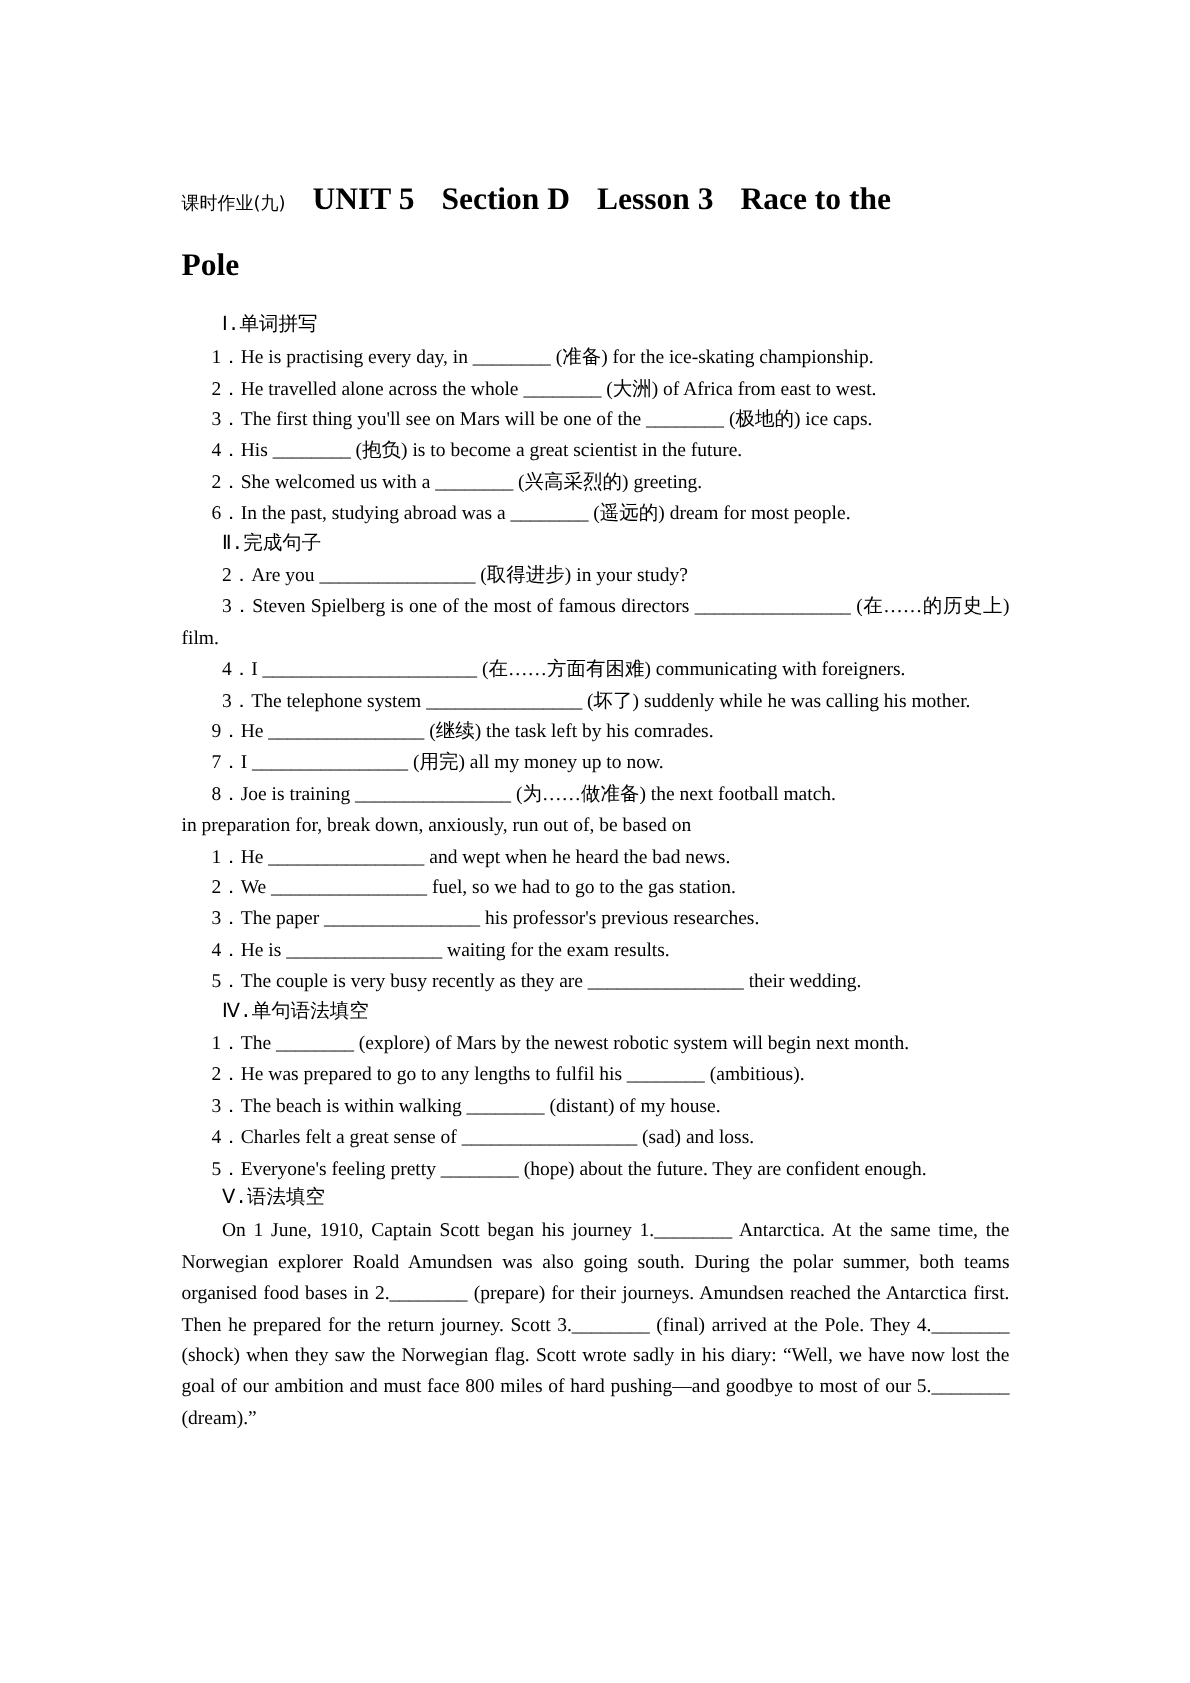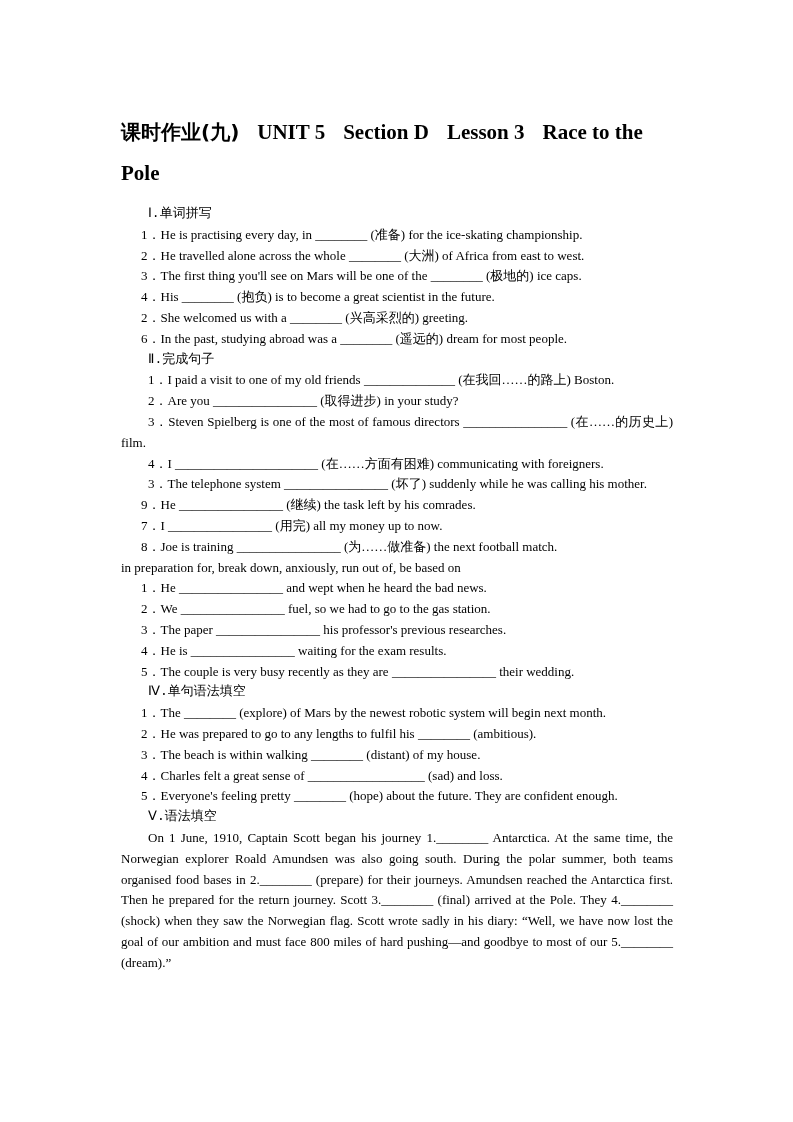--- a/index.html
+++ b/index.html
@@ -1,20 +1,20 @@
 <!DOCTYPE html>
 <html><head>
 <meta charset="utf-8">
 <style>
   html, body { margin: 0; padding: 0; background: #ffffff; }
   body { width: 793px; height: 1122px; position: relative; overflow: hidden;
          font-family: "Liberation Serif", "DejaVu Serif", serif; color: #000; }
   .page { position: absolute; left: 121px; top: 112px; width: 552px; }
   .title { font-size: 21px; line-height: 41px; margin: 0 0 10px 0; }
-  .title .cn { font-weight: bold; font-family: "DejaVu Sans", sans-serif; font-size: 20px; }
+  .title .cn { font-weight: normal; font-family: "DejaVu Sans", sans-serif; font-size: 12px; }
   .title b { font-weight: bold; }
   .title .sp { display: inline-block; width: 18px; }
   .line { font-size: 13px; line-height: 20.8px; white-space: nowrap; }
   .ind { padding-left: 27px; }
   .ind2 { padding-left: 20px; }
   .sec { font-size: 13px; line-height: 20.8px; padding-left: 27px; font-family: Liberation Mono, monospace; }
   .sec.s3 { padding-left: 27px; }
   .para { font-size: 13px; line-height: 20.8px; text-align: justify; text-indent: 27px; white-space: normal; }
 </style>
 </head>
@@ -29,21 +29,20 @@
 
   <div class="sec">Ⅰ.单词拼写</div>
   <div class="line ind2">1．He is practising every day, in ________ (准备) for the ice-skating championship.</div>
   <div class="line ind2">2．He travelled alone across the whole ________ (大洲) of Africa from east to west.</div>
   <div class="line ind2">3．The first thing you'll see on Mars will be one of the ________ (极地的) ice caps.</div>
   <div class="line ind2">4．His ________ (抱负) is to become a great scientist in the future.</div>
   <div class="line ind2">2．She welcomed us with a ________ (兴高采烈的) greeting.</div>
   <div class="line ind2">6．In the past, studying abroad was a ________ (遥远的) dream for most people.</div>
 
   <div class="sec">Ⅱ.完成句子</div>
-  <div class="line ind">1．I paid a visit to one of my old friends ______________ (在我回……的路上) Boston.</div>
   <div class="line ind">2．Are you ________________ (取得进步) in your study?</div>
   <div class="para">3．Steven Spielberg is one of the most of famous directors ________________ (在……的历史上) film.</div>
   <div class="line ind">4．I ______________________ (在……方面有困难) communicating with foreigners.</div>
   <div class="para">3．The telephone system ________________ (坏了) suddenly while he was calling his mother.</div>
   <div class="line ind2">9．He ________________ (继续) the task left by his comrades.</div>
   <div class="line ind2">7．I ________________ (用完) all my money up to now.</div>
   <div class="line ind2">8．Joe is training ________________ (为……做准备) the next football match.</div>
 
   <div class="line">in preparation for, break down, anxiously, run out of, be based on</div>
   <div class="line ind2">1．He ________________ and wept when he heard the bad news.</div>

